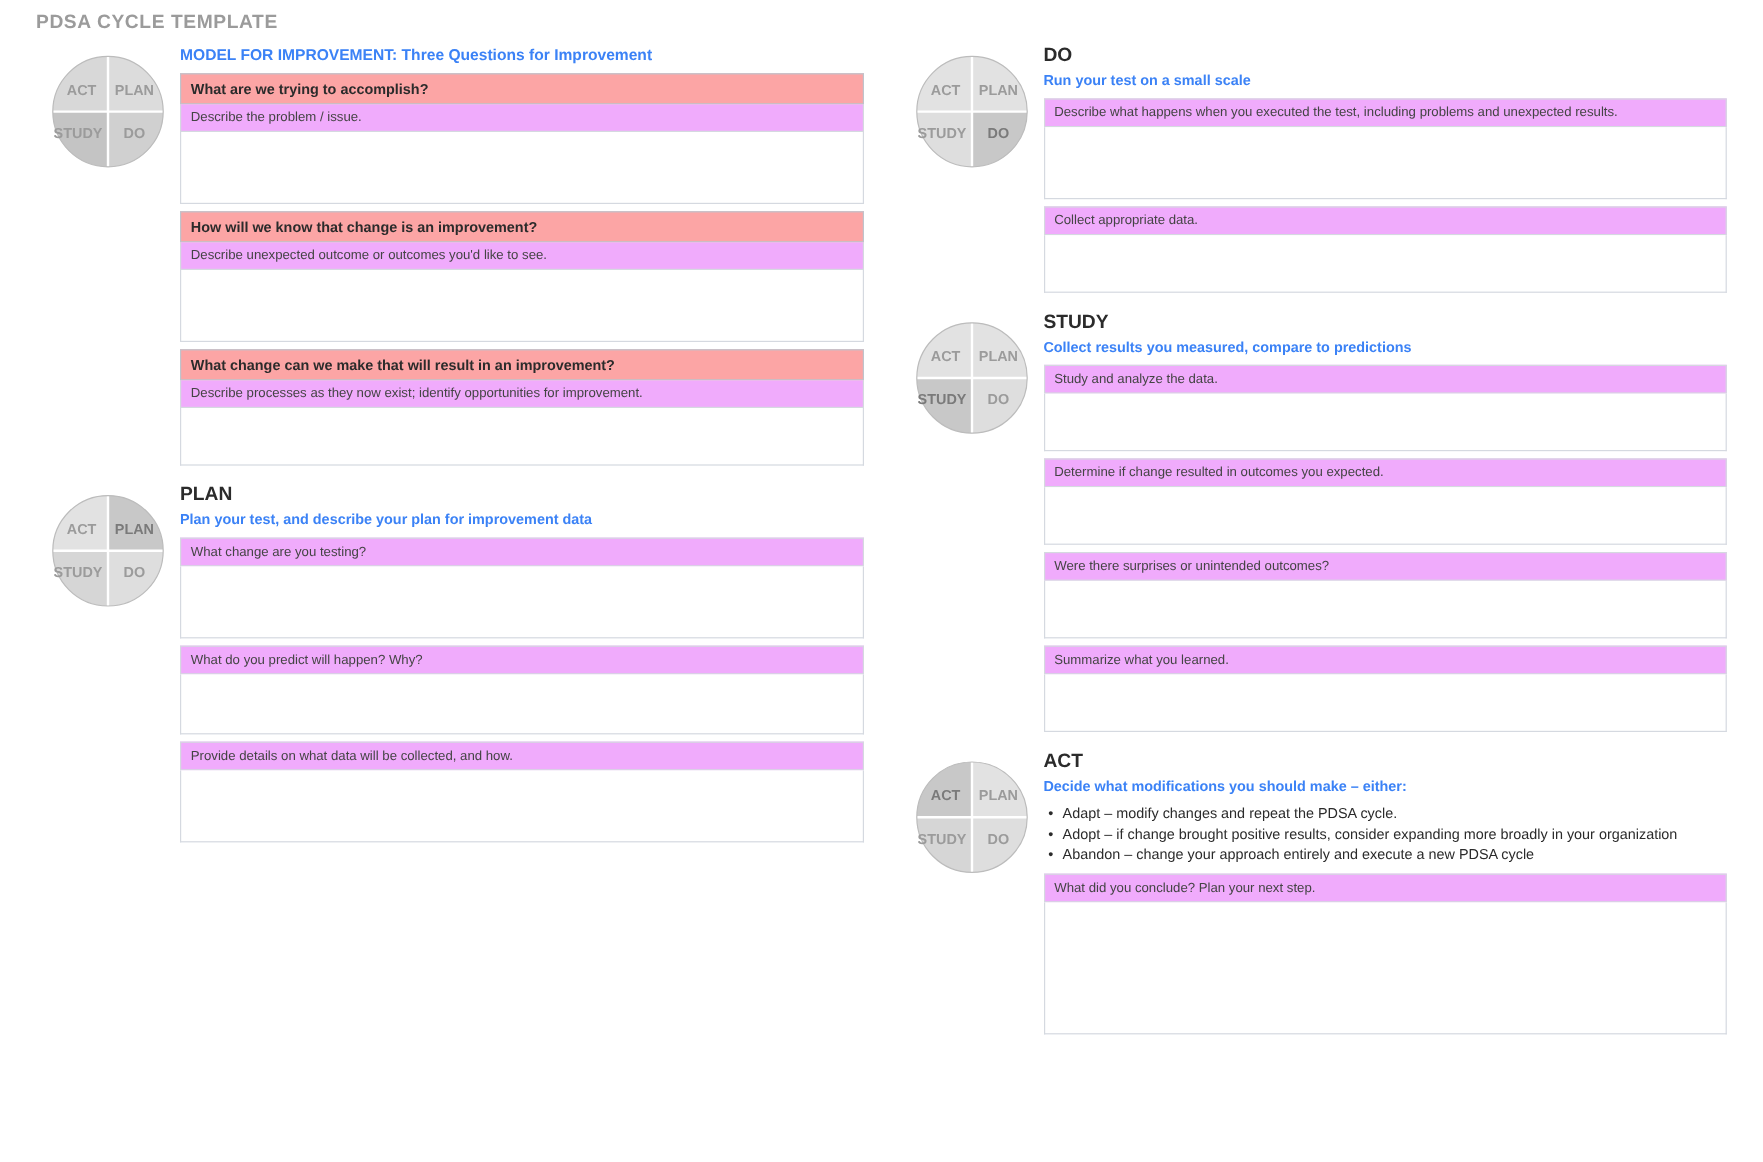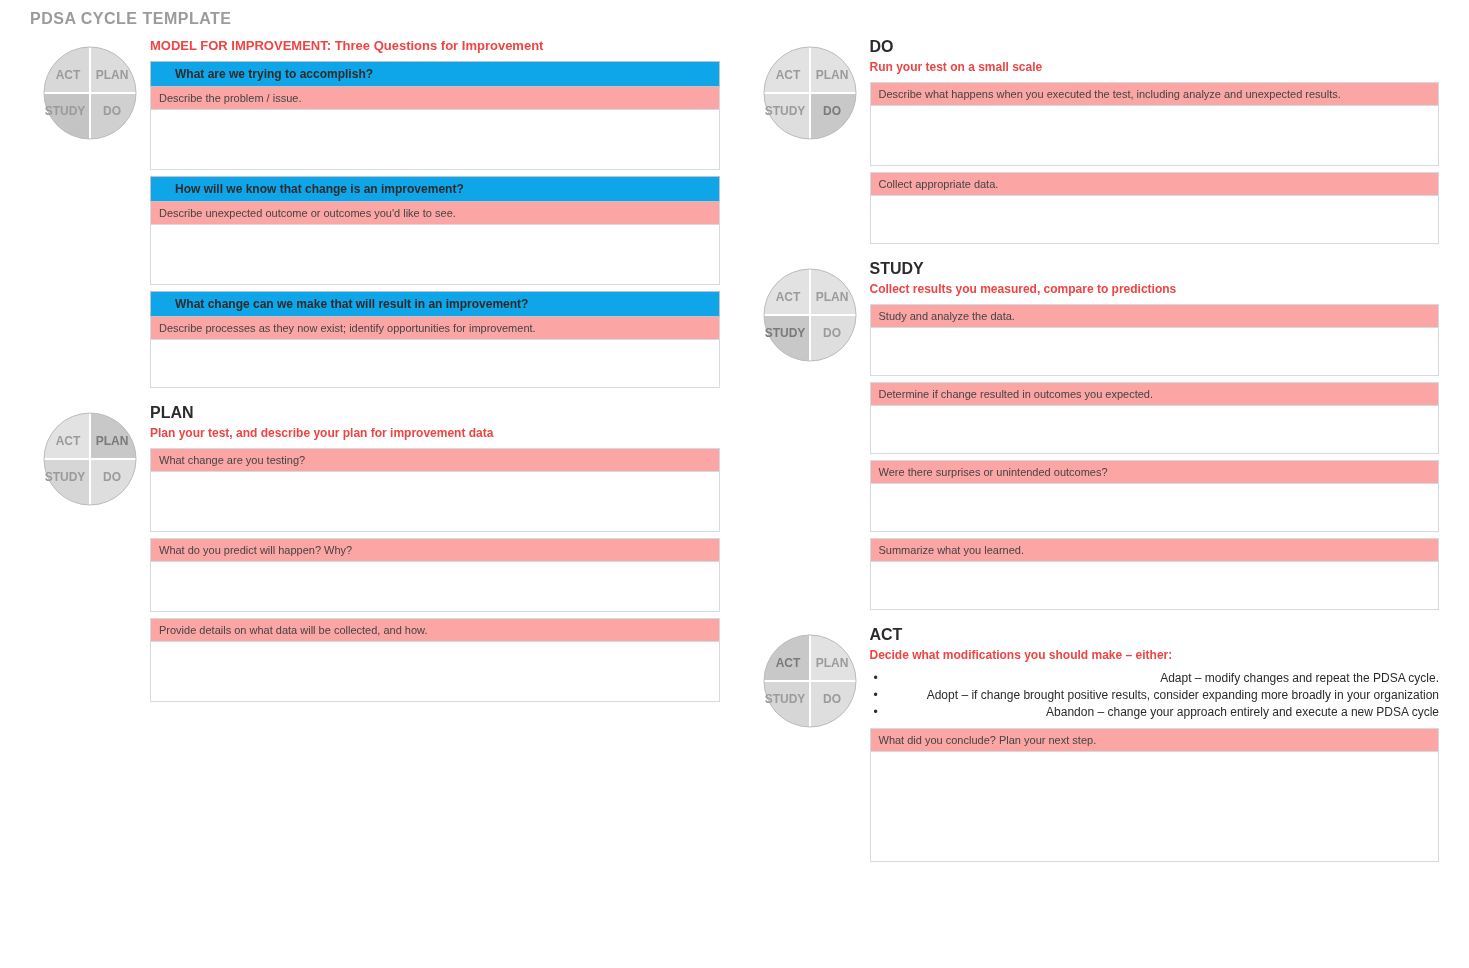--- a/index.html
+++ b/index.html
@@ -45,36 +45,36 @@
   }
   .section-heading {
     font-size: 16px;
     font-weight: bold;
     color: #2b2b2b;
     margin-bottom: 4px;
   }
   .section-sub {
     font-size: 12px;
     font-weight: bold;
-    color: #ef4444;
+    color: #3b82f6;
     margin-bottom: 8px;
   }
   .block {
     margin-bottom: 6px;
   }
   .q-header {
-    background: #0ea5e9;
+    background: #fca5a5;
     border: 1px solid #bfc4cc;
-    padding: 5px 24px;
+    padding: 5px 8px;
     font-weight: bold;
     font-size: 12px;
     color: #2b2b2b;
   }
   .hint-row {
-    background: #fca5a5;
+    background: #f0abfc;
     border: 1px solid #d5d9e0;
     border-top: none;
     padding: 5px 8px;
     font-size: 11px;
     color: #444;
   }
   .hint-row.standalone {
     border-top: 1px solid #d5d9e0;
   }
   .answer-box {
@@ -85,21 +85,20 @@
     padding: 4px 8px;
     font-size: 11px;
   }
   .answer-box.tall { min-height: 60px; }
   .answer-box.taller { min-height: 50px; }
   .answer-box.vtall { min-height: 110px; }
   .act-bullets {
     font-size: 12px;
     color: #2b2b2b;
     margin: 0 0 8px 4px;
-    text-align: right;
   }
   .act-bullets li {
     list-style: none;
     padding-left: 12px;
     position: relative;
     line-height: 1.4;
   }
   .act-bullets li::before {
     content: "•";
     position: absolute;
@@ -221,21 +220,21 @@
           <text x="28" y="36" class="wheel-label" text-anchor="middle">ACT</text>
           <text x="72" y="36" class="wheel-label" text-anchor="middle">PLAN</text>
           <text x="25" y="72" class="wheel-label" text-anchor="middle">STUDY</text>
           <text x="72" y="72" class="wheel-label active" text-anchor="middle">DO</text>
         </svg>
       </div>
       <div class="content-col">
         <div class="section-heading">DO</div>
         <div class="section-sub">Run your test on a small scale</div>
         <div class="block">
-          <div class="hint-row standalone">Describe what happens when you executed the test, including analyze and unexpected results.</div>
+          <div class="hint-row standalone">Describe what happens when you executed the test, including problems and unexpected results.</div>
           <div class="answer-box tall"></div>
         </div>
         <div class="block">
           <div class="hint-row standalone">Collect appropriate data.</div>
           <div class="answer-box"></div>
         </div>
       </div>
     </div>
 
     <div class="section">

